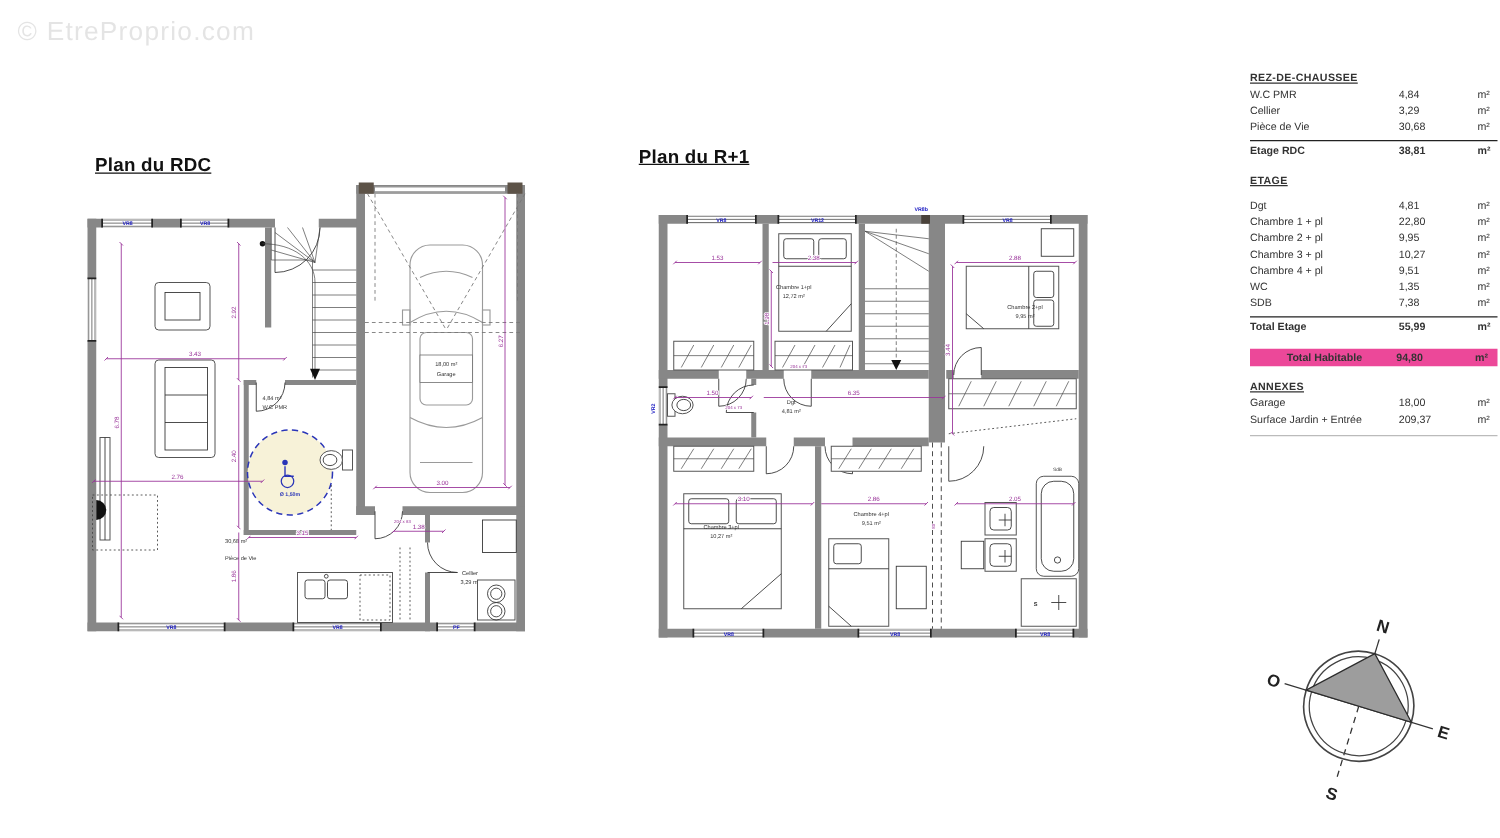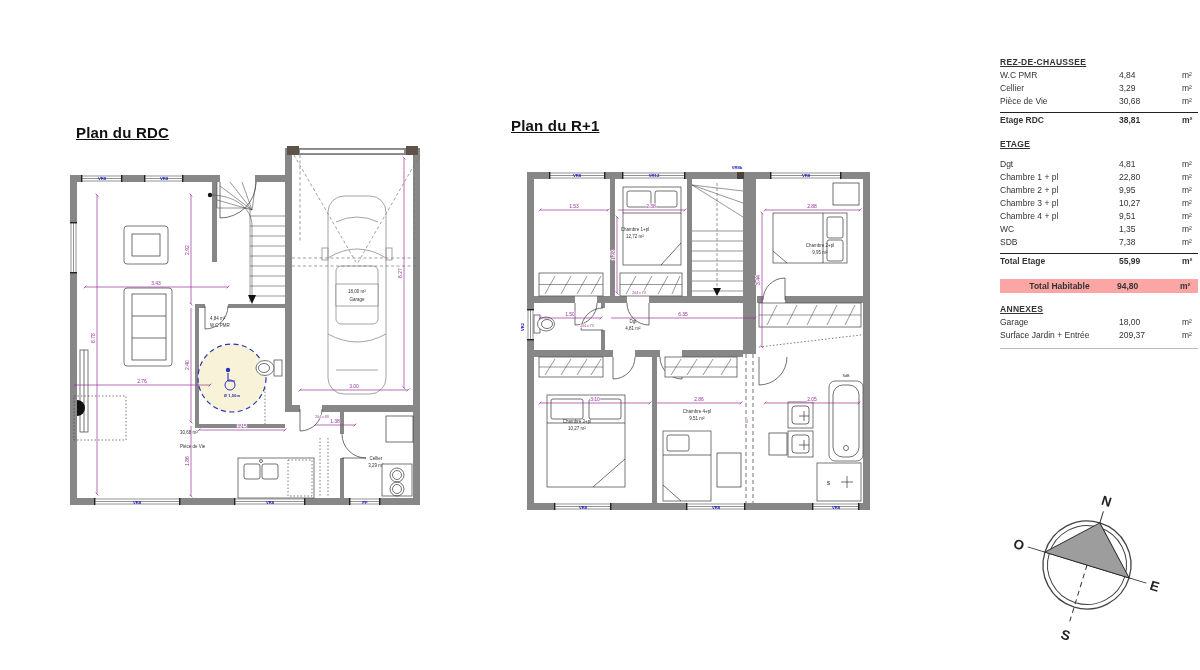--- a/index.html
+++ b/index.html
@@ -41,30 +41,31 @@
           font-size:8.5px;color:#333;}
   .thead{font-weight:bold;text-decoration:underline;letter-spacing:.3px;height:13px;line-height:13px;}
   .trow{display:flex;height:13px;line-height:13px;}
   .tl{flex:1;white-space:nowrap;}
   .tv{width:38px;text-align:left;}
   .tu{width:16px;padding-left:4px;margin-left:21px;}
   .sumrow{display:flex;height:15px;line-height:15px;font-weight:bold;
           border-top:1px solid #222;margin-top:4px;}
   .gap1{height:10px;}  .gap2{height:7px;}
   .habrow{display:flex;height:14px;line-height:14px;font-weight:bold;
-          background:#fca5a5;margin-top:10px;padding:0 2px;}
+          background:#ec4899;margin-top:10px;padding:0 2px;}
   .hl{flex:1;text-align:center;}
   .endline{border-bottom:1px solid #bbb;margin-top:6px;}
   .comp-t{font-size:13.5px;font-weight:bold;fill:#222;font-family:"Liberation Sans",sans-serif;}
 </style>
 </head>
 <body>
 
 <div class="page">
 
+  <div class="wm-top">© EtreProprio.com</div>
 
   <div class="plan-title" id="title-rdc">Plan du RDC</div>
   <div class="plan-title" id="title-r1">Plan du R+1</div>
 
   <svg style="left:60px;top:138px" width="370" height="378" viewBox="0 0 370 378">
     <defs>
       <marker id="tickA" markerWidth="6" markerHeight="6" refX="3" refY="3" orient="auto">
         <path d="M1,5 L5,1" stroke="#993399" stroke-width="1" fill="none"></path>
       </marker>
     </defs>

